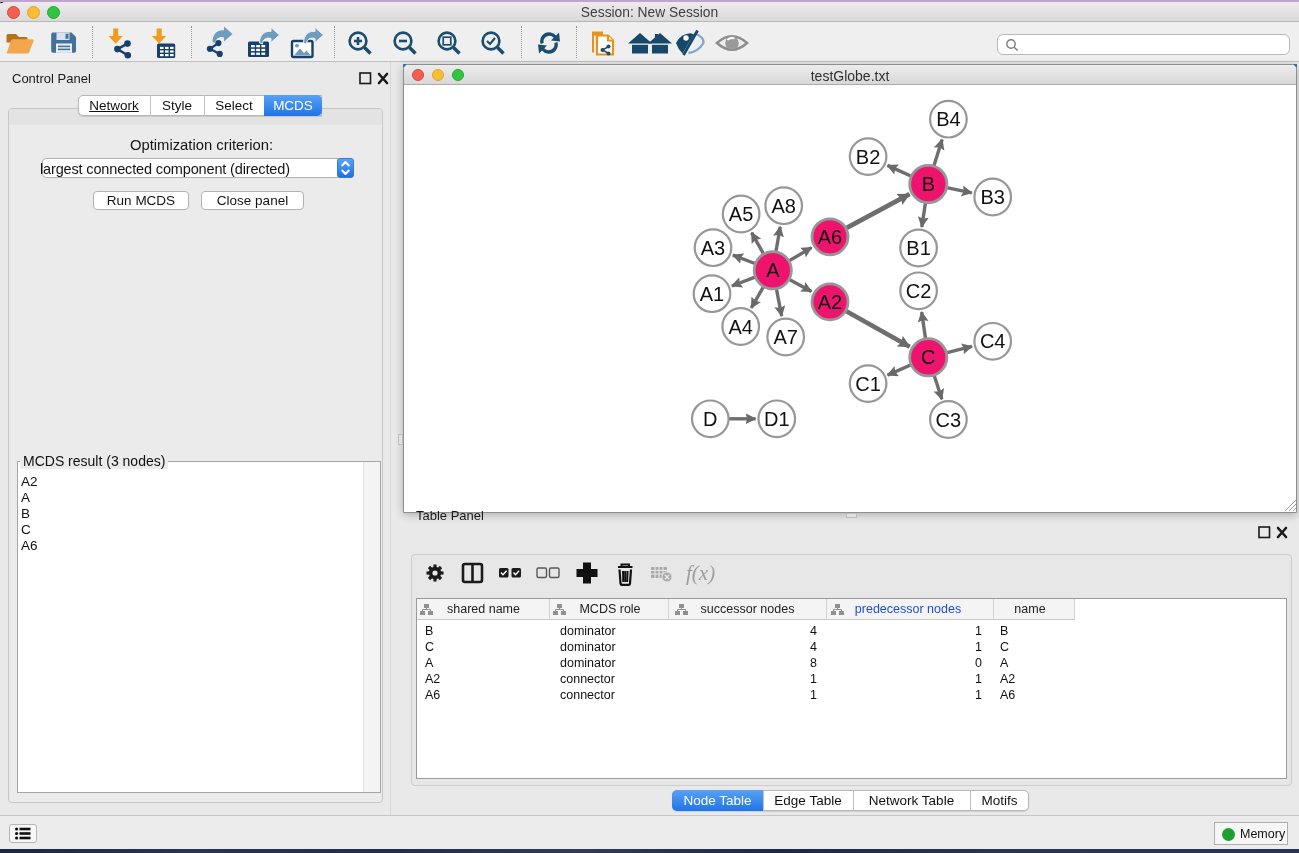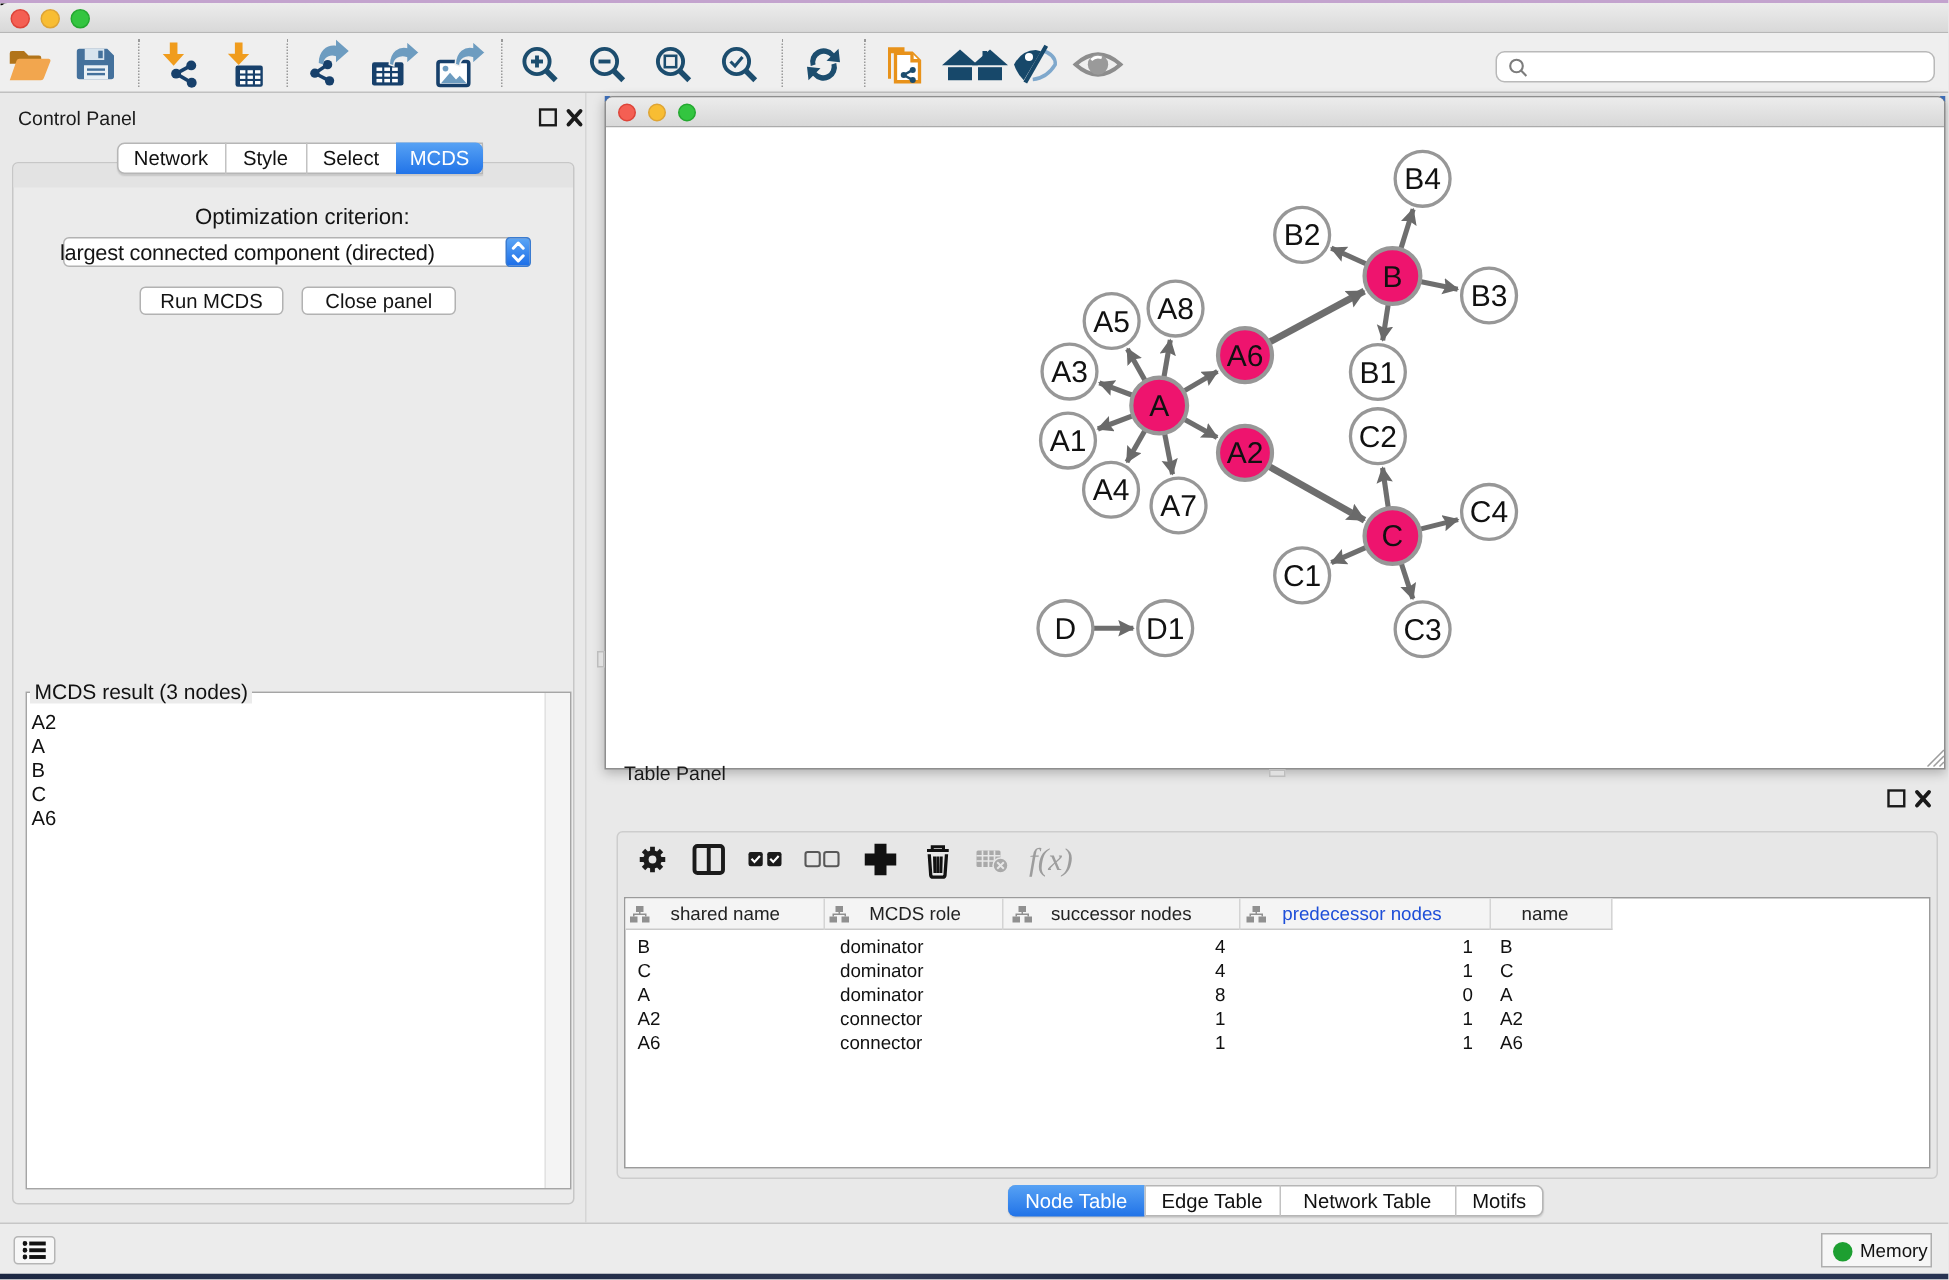--- a/index.html
+++ b/index.html
@@ -12,20 +12,21 @@
 <body>
 
 <div class="abs" style="left:0;top:0;width:1299px;height:2px;background:#c3a3ce"></div>
 <div class="abs" style="left:0;top:849px;width:1299px;height:4px;background:linear-gradient(90deg,#1c2742,#2a3450 15%,#232d49 30%,#323a55 45%,#1e2844 60%,#2c3550 78%,#283352)"></div>
 
 
 <div class="abs" style="left:0;top:2px;width:1299px;height:20px;background:linear-gradient(#ececec,#d9d9d9);border-bottom:1px solid #b7b7b7;border-radius:5px 5px 0 0;">
   <div class="tl" style="left:7px;top:4px;width:13px;height:13px;background:#f45f53;border:1px solid #dd4439;"></div>
   <div class="tl" style="left:27px;top:4px;width:13px;height:13px;background:#f8bd33;border:1px solid #dea434;"></div>
   <div class="tl" style="left:47px;top:4px;width:13px;height:13px;background:#33c540;border:1px solid #24a830;"></div>
+  <div class="abs" style="left:0;top:3px;width:1299px;text-align:center;font-size:13.8px;color:#3e3e3e;">Session: New Session</div>
 </div>
 
 
 <div class="abs" id="toolbar" style="left:0;top:22px;width:1299px;height:40px;background:#efefef;border-bottom:1px solid #c0c0c0;"></div>
 
 
 <div class="abs" style="left:92px;top:26px;height:32px;border-left:1px dotted #9a9a9a"></div>
 <div class="abs" style="left:191px;top:26px;height:32px;border-left:1px dotted #9a9a9a"></div>
 <div class="abs" style="left:334px;top:26px;height:32px;border-left:1px dotted #9a9a9a"></div>
 <div class="abs" style="left:521px;top:26px;height:32px;border-left:1px dotted #9a9a9a"></div>
@@ -193,21 +194,21 @@
 
 
 <div class="abs" style="left:8px;top:108px;width:375px;height:695px;background:#ebebeb;border:1px solid #c7c7c7;border-radius:4px;"></div>
 <div class="abs" style="left:9px;top:109px;width:373px;height:16px;background:#e3e3e3;border-radius:3px 3px 0 0;"></div>
 
 
 <div class="abs" style="left:78px;top:95px;width:244px;height:21px;background:#fff;border:1px solid #b6b6b6;border-radius:5px 0 0 5px;box-shadow:0 1px 1px rgba(0,0,0,0.12);"></div>
 <div class="abs" style="left:150px;top:95px;width:1px;height:21px;background:#c2c2c2"></div>
 <div class="abs" style="left:204px;top:95px;width:1px;height:21px;background:#c2c2c2"></div>
 <div class="abs" style="left:264px;top:95px;width:57.5px;height:21px;background:linear-gradient(#57a2f4,#2173e8);border-radius:0 5px 5px 0;"></div>
-<div class="abs" style="left:78px;top:98px;width:72px;text-align:center;font-size:13.5px;color:#111;">Network</div>
+<div class="abs" style="left:78px;top:98px;width:72px;text-align:center;font-size:13.5px;color:#111;text-decoration:underline;">Network</div>
 <div class="abs" style="left:150px;top:98px;width:54px;text-align:center;font-size:13.5px;color:#111;">Style</div>
 <div class="abs" style="left:204px;top:98px;width:60px;text-align:center;font-size:13.5px;color:#111;">Select</div>
 <div class="abs" style="left:264px;top:98px;width:58px;text-align:center;font-size:13.5px;color:#fff;">MCDS</div>
 
 
 <div class="abs" style="left:14px;top:137px;width:375px;text-align:center;font-size:14.8px;color:#141414;">Optimization criterion:</div>
 
 
 <div class="abs" style="left:42px;top:158px;width:312px;height:20px;background:#fff;border:1px solid #b2b2b2;border-radius:4px;"></div>
 <div class="abs" style="left:337px;top:158px;width:17px;height:20px;background:linear-gradient(#5ba5f5,#1d6fe8);border-radius:3px;border:1px solid #3a7bd0;">
@@ -226,20 +227,21 @@
 <div class="abs" style="left:20px;top:453px;background:#ebebeb;padding:0 3px;font-size:14px;color:#111;">MCDS result (3 nodes)</div>
 <div class="abs" style="left:363px;top:462px;width:17px;height:330px;background:#f4f4f4;border-left:1px solid #e2e2e2;"></div>
 <div class="abs" style="left:21px;top:474px;font-size:13.5px;color:#111;line-height:16px;">A2<br>A<br>B<br>C<br>A6</div>
 
 
 <div class="abs" style="left:403px;top:64px;width:894px;height:449px;background:#fff;border:1px solid #8e8e8e;border-radius:5px 5px 0 0;box-shadow:0 2px 8px rgba(0,0,0,0.25);"></div>
 <div class="abs" style="left:404px;top:65px;width:892px;height:20px;background:linear-gradient(#ececec,#d8d8d8);border-bottom:1px solid #ababab;border-radius:4px 4px 0 0;">
   <div class="tl" style="left:8px;top:3.5px;width:12px;height:12px;background:#f45f53;border:1px solid #dd4439;"></div>
   <div class="tl" style="left:28px;top:3.5px;width:12px;height:12px;background:#f8bd33;border:1px solid #dea434;"></div>
   <div class="tl" style="left:48px;top:3.5px;width:12px;height:12px;background:#33c540;border:1px solid #24a830;"></div>
+  <div class="abs" style="left:0;top:3px;width:892px;text-align:center;font-size:14px;color:#303030;">testGlobe.txt</div>
 </div>
 <svg class="abs" style="left:403px;top:64px" width="4" height="4">
     <path d="M0,0 L4,0 L0,4 Z" fill="#3c6cb4"></path>
   </svg>
 <svg class="abs" style="left:1293px;top:64px" width="4" height="4">
     <path d="M4,0 L0,0 L4,4 Z" fill="#3c6cb4"></path>
   </svg>
 
 <svg class="abs" style="left:1284px;top:498px" width="13" height="14" viewBox="0 0 13 14">
  <g stroke="#9d9d9d" stroke-width="1">

